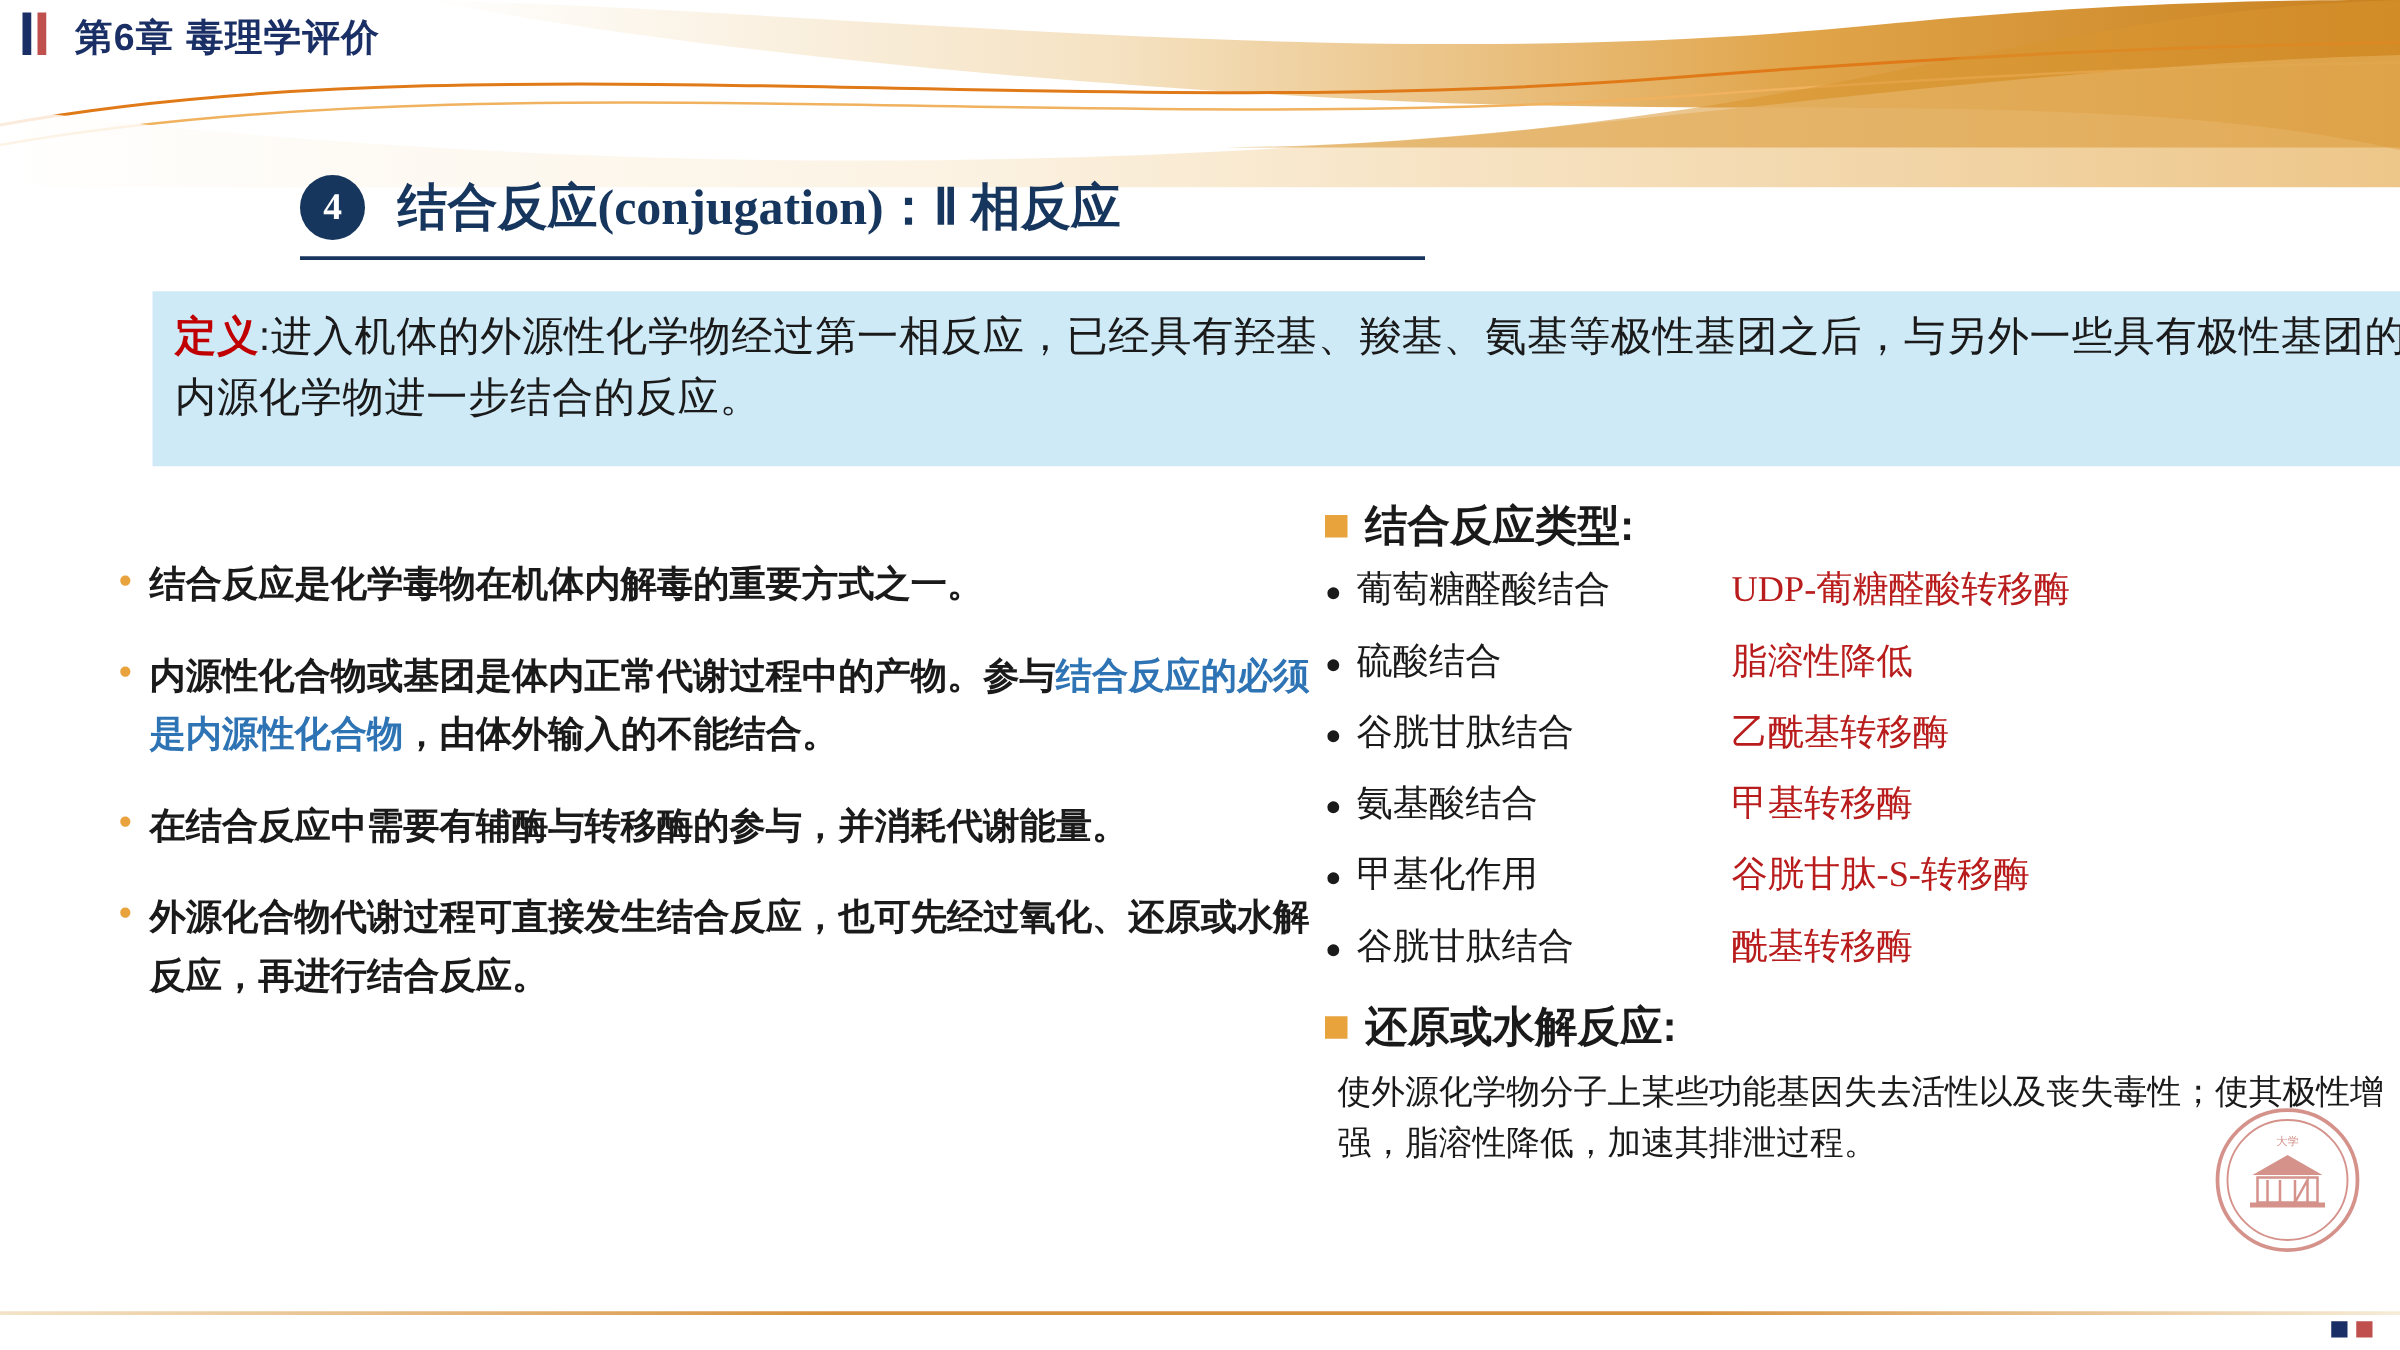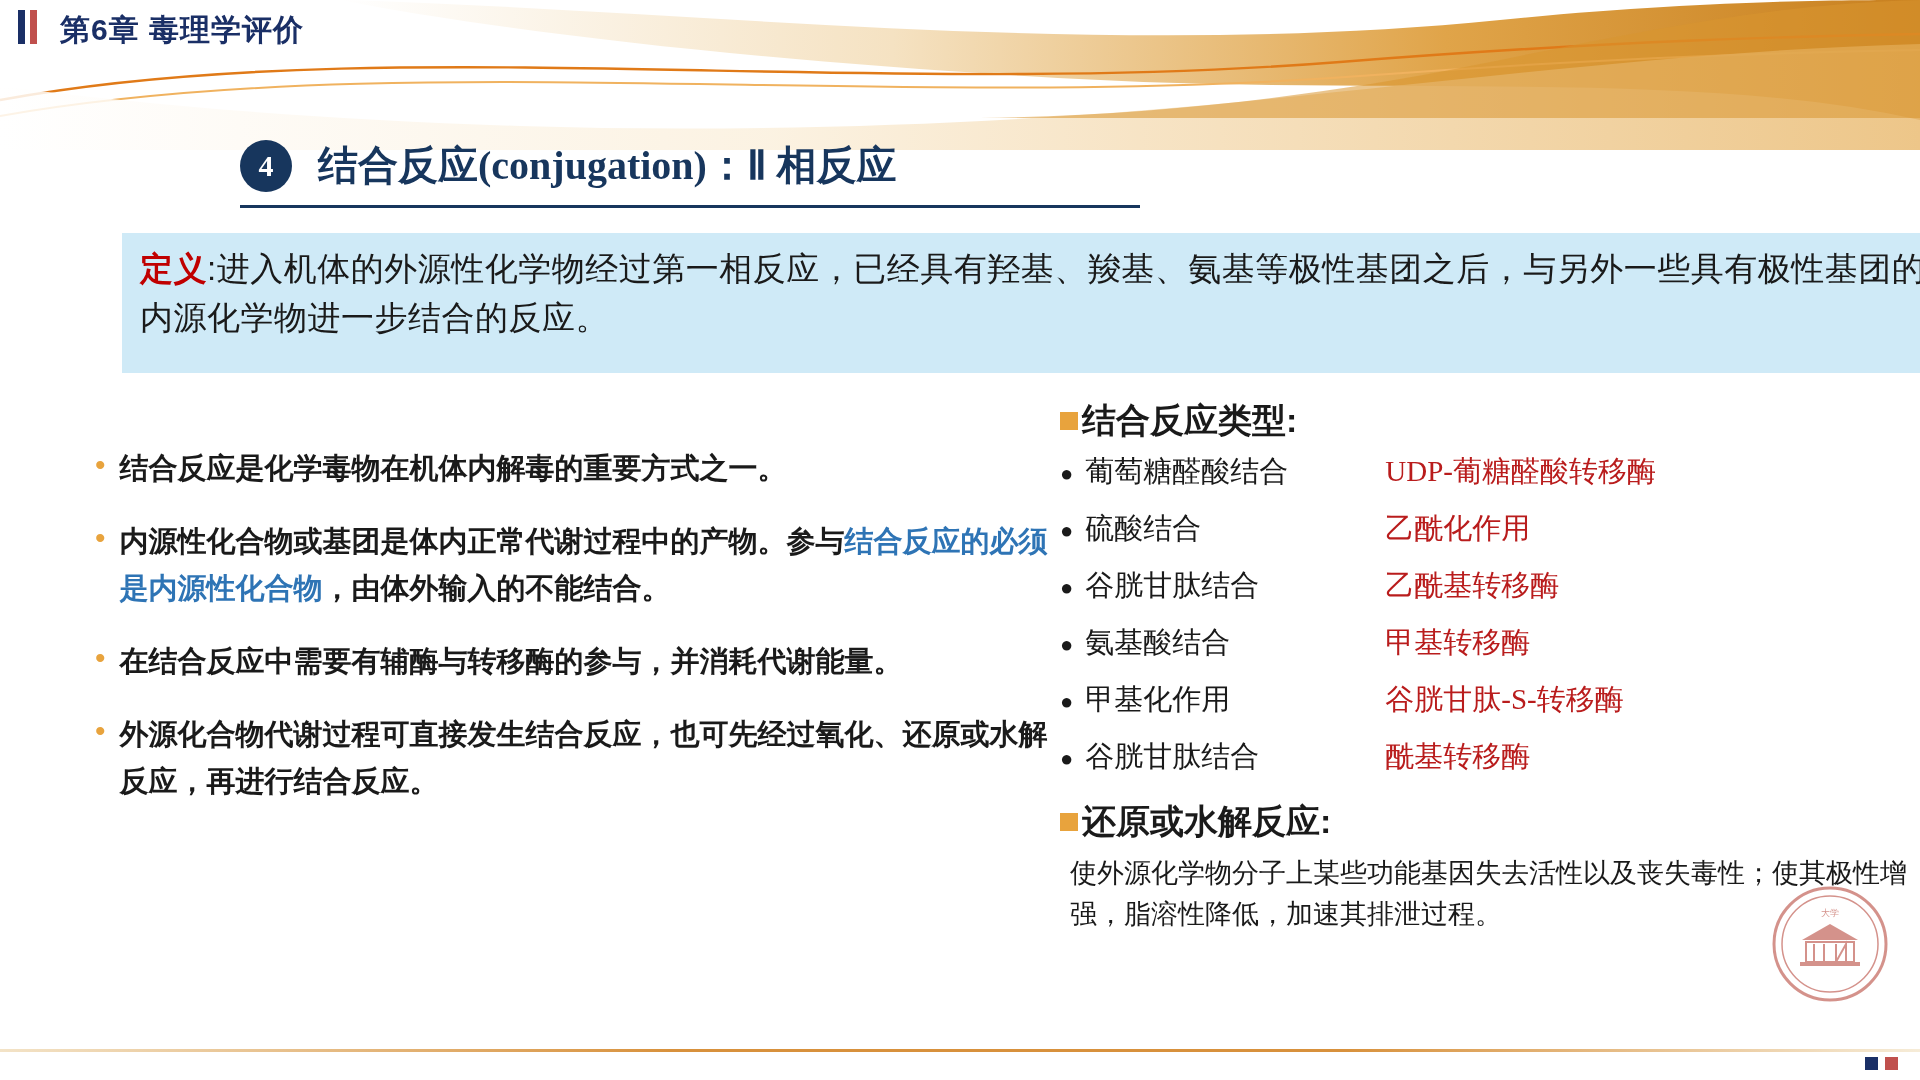--- a/index.html
+++ b/index.html
@@ -78,21 +78,21 @@
     margin-right:14px; flex:0 0 auto;
   }
   .lb .txt {
     font-size:29px; line-height:1.62; color:#1a1a1a;font-weight:bold;
   }
   .lb .blue { color:#2e74b5; }
 
   
   .right-col { position:absolute; top:398px; left:1060px; width:820px; }
 
-  .sq-head { display:flex; align-items:center; gap:4px; margin-bottom:8px; }
+  .sq-head { display:flex; align-items:center; gap:14px; margin-bottom:8px; }
   .sq { width:18px; height:18px; background:#e8a33d; flex:0 0 auto; }
   .sq-title {
     font-size:34px; font-weight:bold; color:#1a1a1a;
   }
 
   .types-grid {
     margin-top:6px;
   }
   .type-row {
     display:flex; align-items:baseline;
@@ -210,21 +210,21 @@
 
     <div class="types-grid">
       <div class="type-row">
         <span class="bdot">●</span>
         <span class="name">葡萄糖醛酸结合</span>
         <span class="enz">UDP-葡糖醛酸转移酶</span>
       </div>
       <div class="type-row">
         <span class="bdot">●</span>
         <span class="name">硫酸结合</span>
-        <span class="enz">乙酰化作用</span>
+        <span class="enz">脂溶性降低</span>
       </div>
       <div class="type-row">
         <span class="bdot">●</span>
         <span class="name">谷胱甘肽结合</span>
         <span class="enz">乙酰基转移酶</span>
       </div>
       <div class="type-row">
         <span class="bdot">●</span>
         <span class="name">氨基酸结合</span>
         <span class="enz">甲基转移酶</span>

